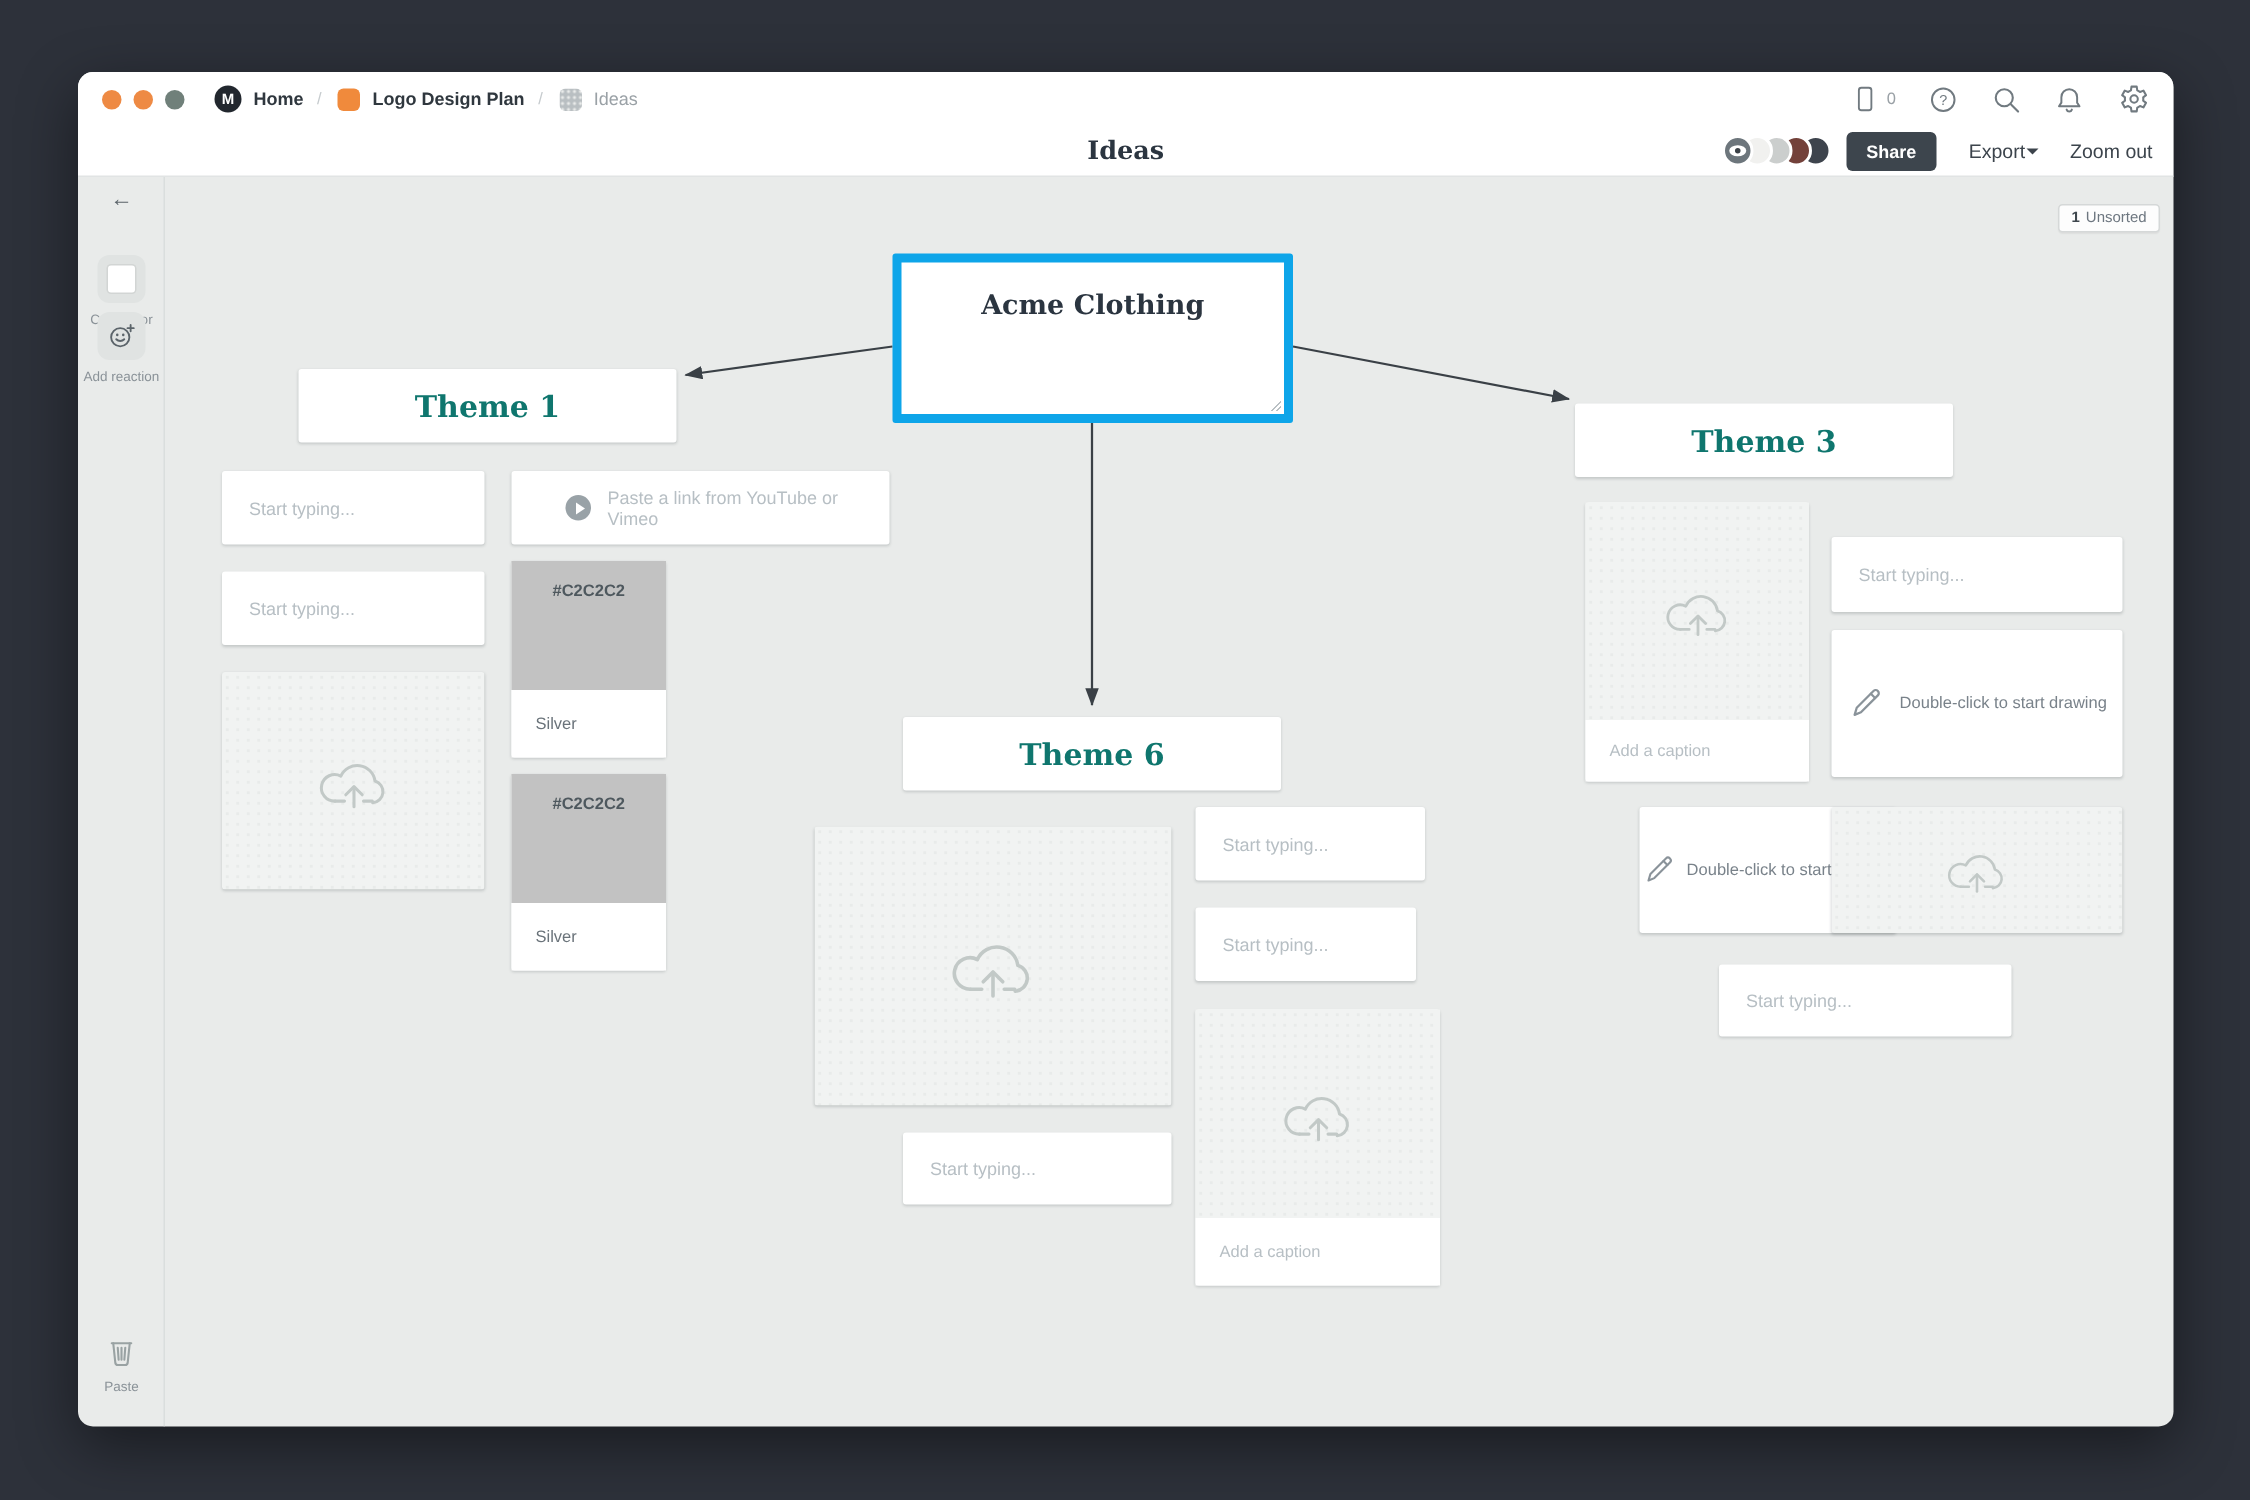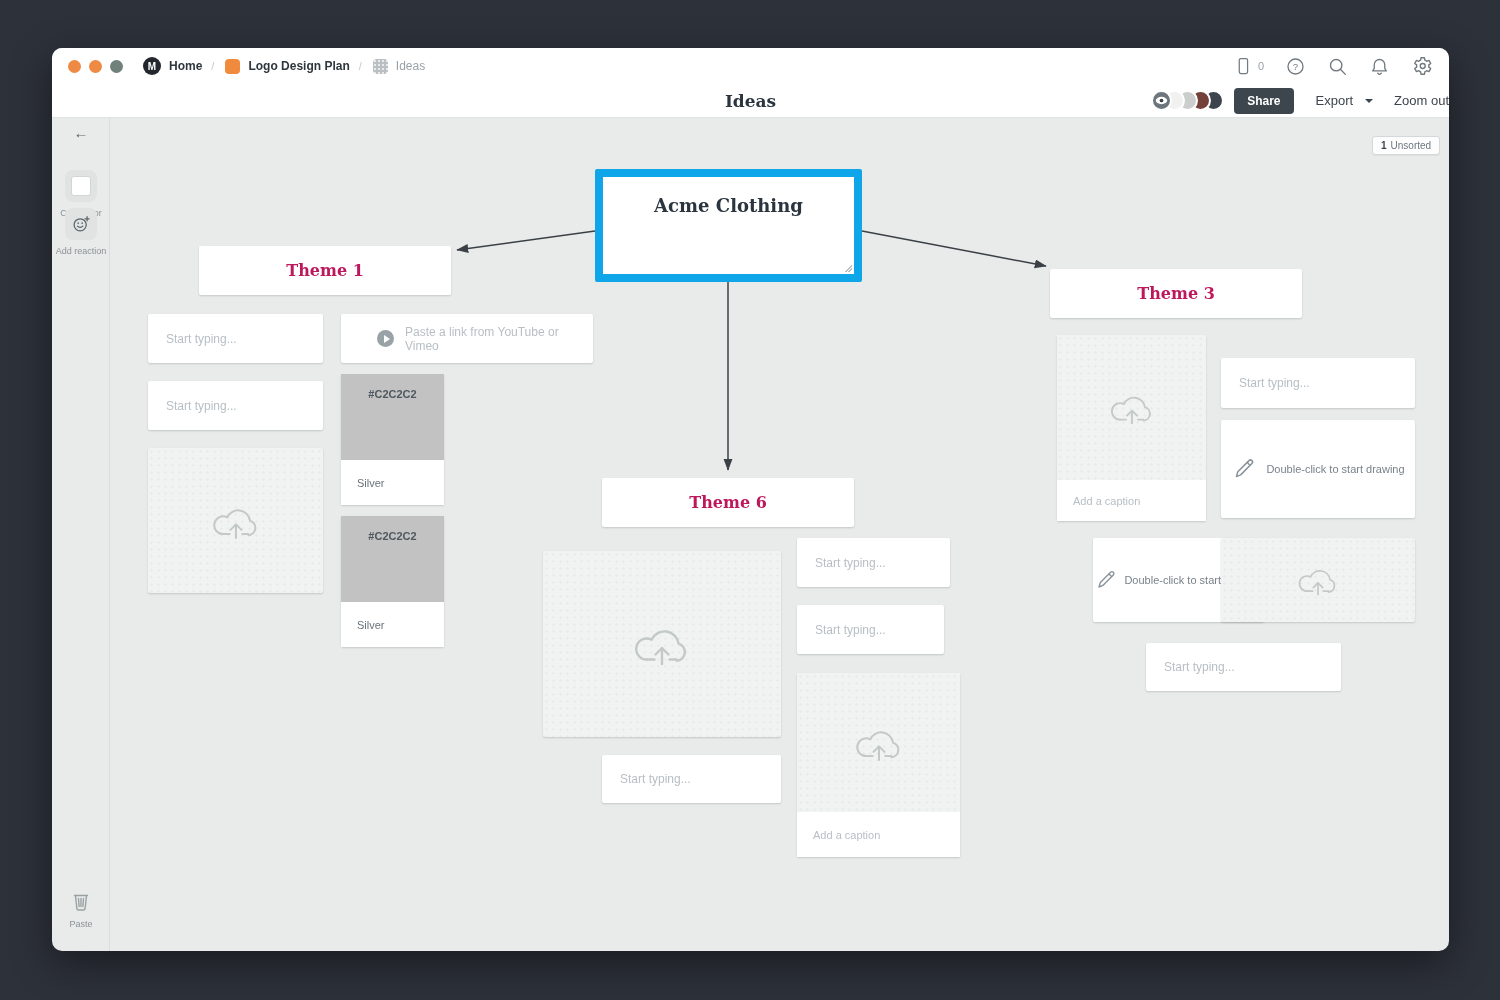--- a/index.html
+++ b/index.html
@@ -29,48 +29,48 @@
   .tb-right { margin-left:auto; display:flex; align-items:center; gap:21px; color:#717a80; }
   .tb-right svg { display:block; }
   .phone-wrap { display:flex; align-items:center; gap:5px; }
   .phone-count { font-size:11px; color:#9aa1a6; }
 
   
   .toolbar { height:34px; background:#fff; border-bottom:1px solid #e1e4e4; position:relative;
              display:flex; align-items:center; }
   .board-title { position:absolute; left:0; right:0; text-align:center;
                  font-family:"DejaVu Serif", serif; font-weight:bold; font-size:17px; color:#2b3540; }
-  .tbar-right { margin-left:auto; display:flex; align-items:center; position:relative; }
+  .tbar-right { margin-left:auto; display:flex; align-items:center; padding-right:14px; position:relative; }
   .avatars { display:flex; align-items:center; margin-right:10px; }
   .av { width:21px; height:21px; border-radius:50%; border:2px solid #fff; position:relative; }
   .av + .av { margin-left:-8px; }
   .share-btn { background:#3d454d; color:#fff; font-size:12px; font-weight:bold;
                padding:6px 13px; border-radius:4px; border:none; cursor:pointer; }
-  .export-btn { display:flex; align-items:center; gap:12px; font-size:13px; color:#3c444c; margin-left:22px; cursor:pointer; }
+  .export-btn { display:flex; align-items:center; gap:1px; font-size:13px; color:#3c444c; margin-left:22px; cursor:pointer; }
   .chev { width:0; height:0; border-left:4px solid transparent; border-right:4px solid transparent;
           border-top:4.5px solid #3c444c; }
   .zoom-btn { font-size:13px; color:#3c444c; margin-left:21px; cursor:pointer; }
 
   
   .app-body { position:relative; height:833px; }
   .side { position:absolute; left:0; top:0; width:58px; height:100%; border-right:1px solid #dadedd; }
   .back-arrow { position:absolute; top:6px; left:0; width:58px; text-align:center; font-size:15px; color:#5b646a; cursor:pointer; }
   .tool { position:absolute; left:0; width:58px; display:flex; flex-direction:column; align-items:center; cursor:pointer; }
   .tool-box { width:32px; height:32px; border-radius:8px; background:#e0e3e2; display:flex; align-items:center; justify-content:center; }
   .tool-swatch { width:18px; height:18px; background:#fff; border-radius:2px; box-shadow:0 0 0 1px rgba(0,0,0,.06); }
   .tool-label { font-size:9px; color:#8a9298; margin-top:6px; }
   .trash-tool { position:absolute; left:0; bottom:22px; width:58px; display:flex; flex-direction:column; align-items:center; color:#99a2a3; cursor:pointer; }
 
   .canvas { position:absolute; left:58px; top:0; width:1339px; height:833px; overflow:hidden; }
   .arrows { position:absolute; left:0; top:0; pointer-events:none; }
 
   .card { position:absolute; background:#fff; border-radius:2px;
           box-shadow:0 1px 2px rgba(30,40,45,.18); cursor:pointer; }
   .theme-card { display:flex; align-items:center; justify-content:center;
-                font-family:"DejaVu Serif", serif; font-weight:bold; font-size:16px; color:#be185d; }
+                font-family:"DejaVu Serif", serif; font-weight:bold; font-size:20px; color:#0f766e; }
   .text-card { display:flex; align-items:center; padding-left:18px; font-size:12px; color:#b7bfc4; }
   .video-card { display:flex; align-items:center; padding-left:36px; gap:11px; font-size:12px; color:#b7bfc4; }
   .play-circle { width:17px; height:17px; border-radius:50%; background:#99a2a7; display:flex;
                  align-items:center; justify-content:center; flex:0 0 auto; }
   .play-tri { width:0; height:0; border-top:4px solid transparent; border-bottom:4px solid transparent;
               border-left:6px solid #fff; margin-left:2px; }
 
   .dotgrid { background-color:#f1f3f2;
              background-image:radial-gradient(rgba(90,105,100,.06) 1px, transparent 1.2px);
              background-size:7px 7px; }
@@ -81,21 +81,21 @@
 
   .draw-card { display:flex; flex-direction:row; align-items:center; justify-content:center; gap:9px;
                font-size:11px; color:#79828a; }
   .draw-card svg { color:#8a939a; }
 
   .swatch-card { display:flex; flex-direction:column; }
   .swatch-color { height:86px; background:#c2c2c2; text-align:center; padding-top:14px;
                   font-size:11px; font-weight:bold; color:#4e585e; }
   .swatch-name { height:45px; display:flex; align-items:center; padding-left:16px; font-size:11px; color:#6a737a; background:#fff; }
 
-  .root-card { border:8px solid #0ea5e9; padding-top:18px; text-align:center; box-shadow:none; }
+  .root-card { border:6px solid #0ea5e9; padding-top:18px; text-align:center; box-shadow:none; }
   .root-title { font-family:"DejaVu Serif", serif; font-weight:bold; font-size:18px; color:#2b3540; }
   .root-body { margin:11px auto 0; width:246px; font-size:11.5px; line-height:15px; color:#6e7680; }
   .resize-handle { position:absolute; right:2px; bottom:2px; width:8px; height:8px;
                    background:linear-gradient(135deg, transparent 55%, #b9c0c4 55%, #b9c0c4 65%, transparent 65%, transparent 75%, #b9c0c4 75%, #b9c0c4 85%, transparent 85%); }
 
   .unsorted { position:absolute; display:flex; align-items:center; gap:4px; background:#fdfdfd;
               border:1px solid #d5d8d8; border-radius:3px; padding:3px 8px; font-size:10px;
               box-shadow:0 1px 1px rgba(0,0,0,.05); cursor:pointer; }
   .unsorted b { color:#3f474e; }
   .unsorted span { color:#6e7780; }

